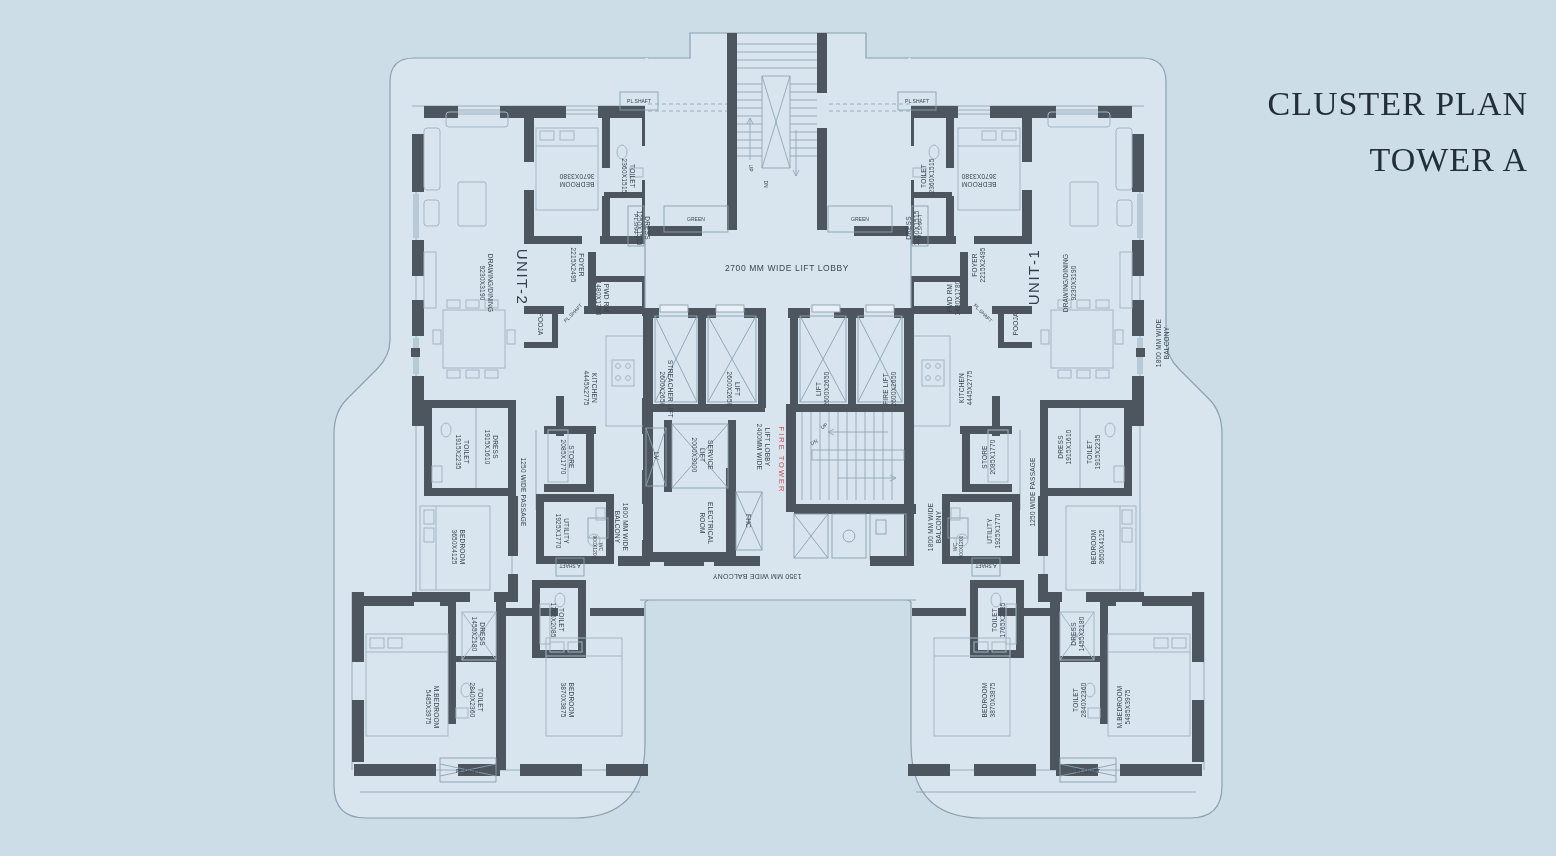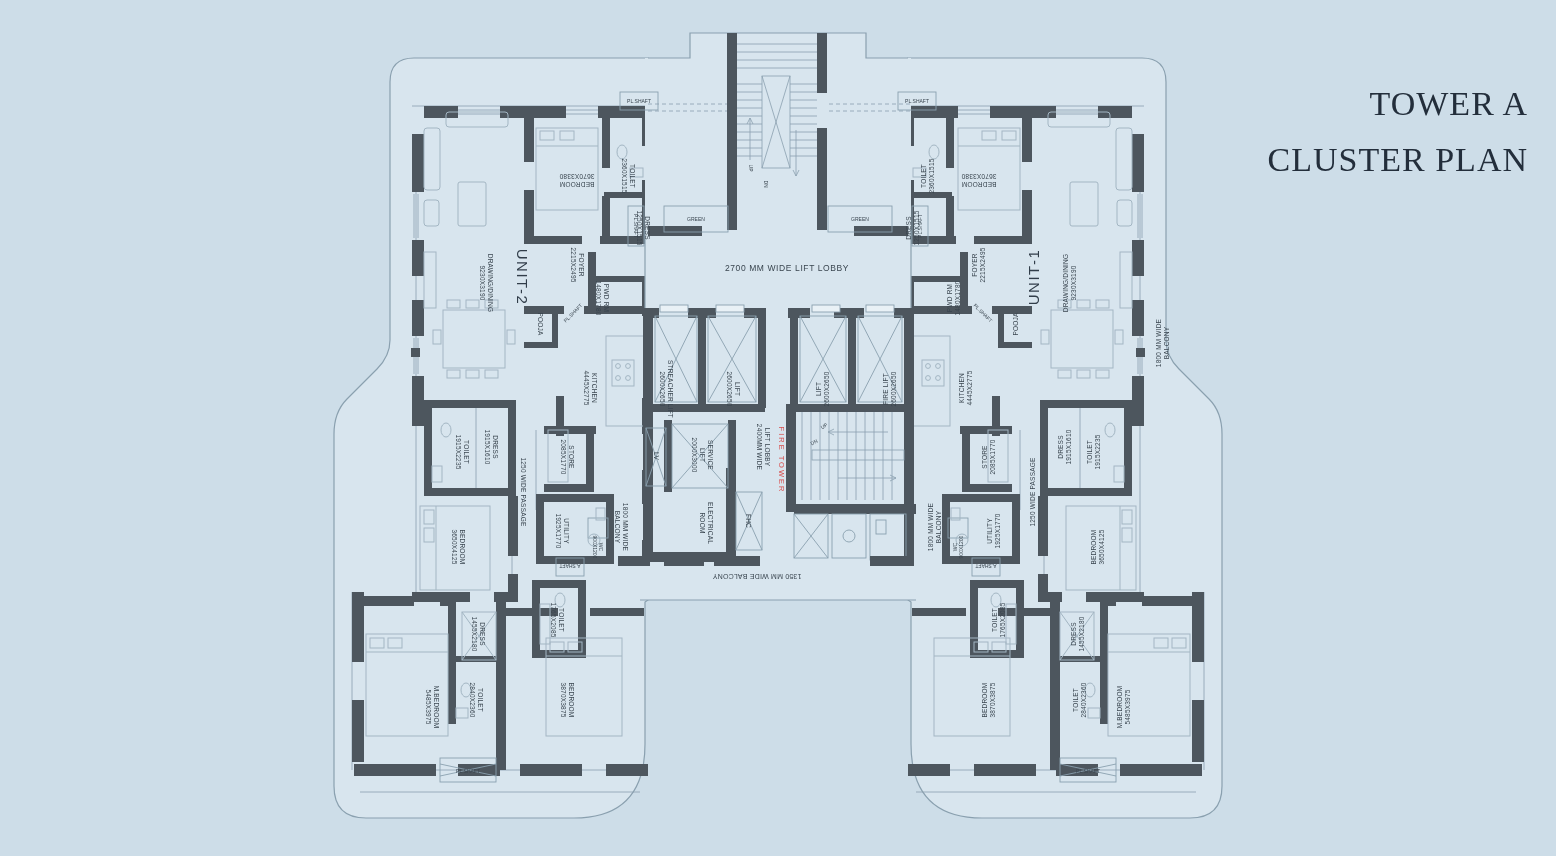--- a/index.html
+++ b/index.html
@@ -280,22 +280,22 @@
       <g fill="#4d565e">
         <rect x="618" y="556" width="32" height="10"></rect>
         <rect x="664" y="556" width="40" height="10"></rect>
         <rect x="714" y="556" width="46" height="10"></rect>
         <rect x="870" y="556" width="44" height="10"></rect>
       </g>
     </g>
   </svg>
 
   <div class="title">
+    <div>CLUSTER PLAN</div>
     <div>TOWER A</div>
-    <div>CLUSTER PLAN</div>
   </div>
 
   <div class="lbl unit r90" style="left:522px;top:277px">UNIT-2</div>
   <div class="lbl unit rm90" style="left:1034px;top:277px">UNIT-1</div>
 
   <div class="lbl big r0" style="left:787px;top:268px">2700 MM WIDE LIFT LOBBY</div>
   <div class="lbl r90" style="left:666px;top:389px">STREACHER LIFT
 2600X2650</div>
   <div class="lbl r90" style="left:733px;top:389px">LIFT
 2600X2650</div>

